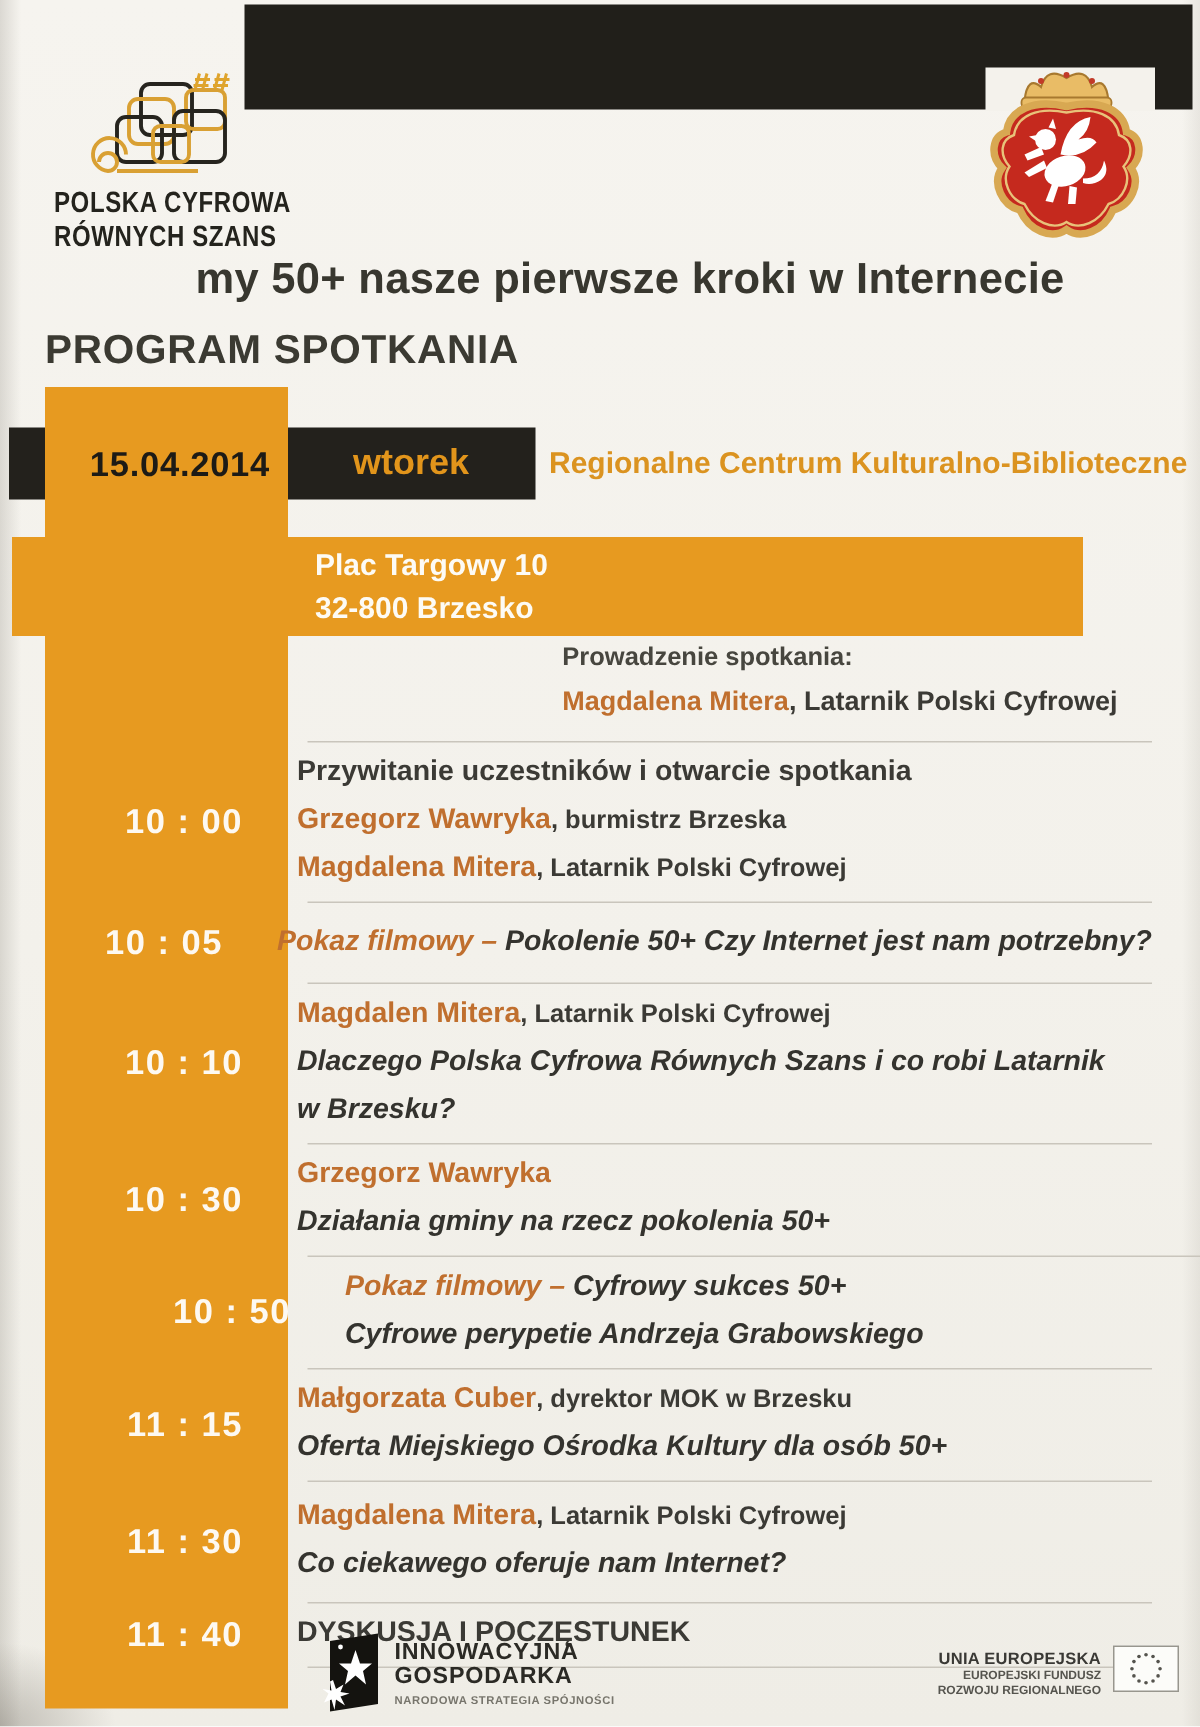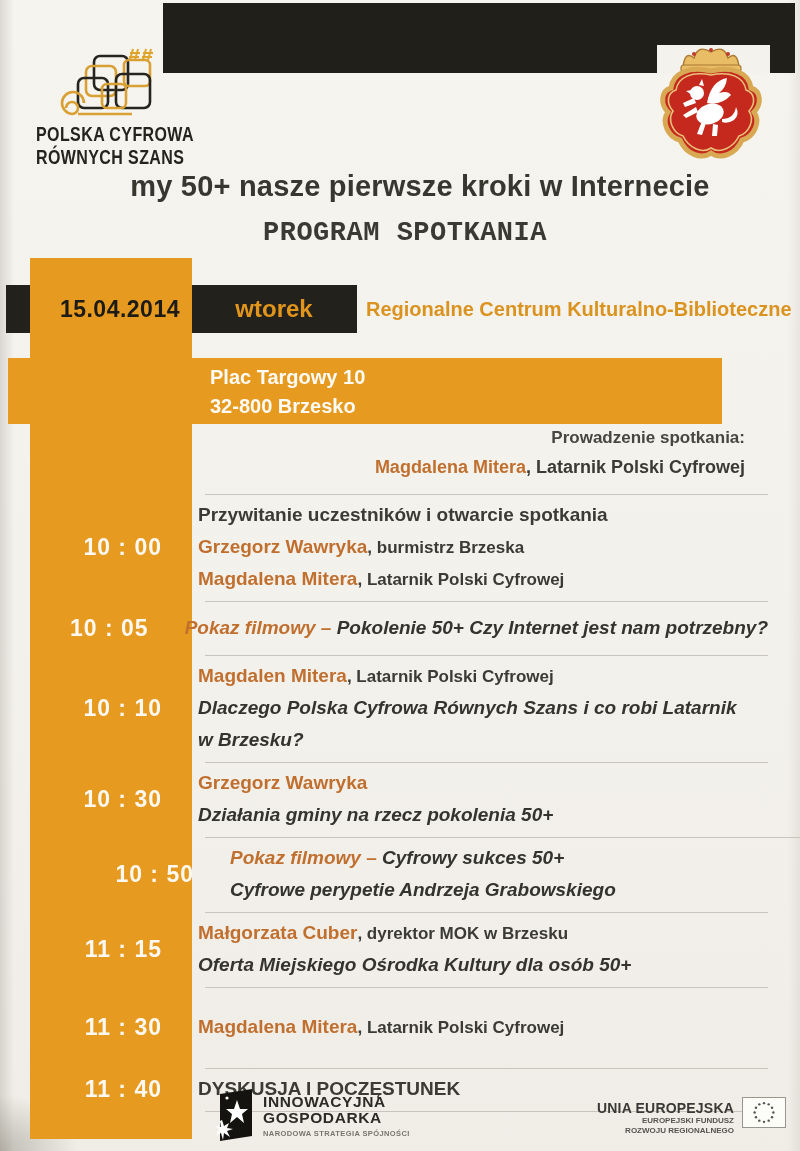--- a/index.html
+++ b/index.html
@@ -17,37 +17,37 @@
   .top-bar{left:163px;top:3px;width:632px;height:70px;background:#211f1a;}
   .crest-notch{left:657px;top:45px;width:113px;height:29px;background:#f4f2ec;}
   .crest{left:651px;top:41px;width:120px;height:124px;}
   
   .pcrs{left:36px;top:46px;width:190px;}
   .pcrs-text{margin-top:2px;color:#24231d;font-weight:600;font-size:19.5px;line-height:21px;
     transform:scaleX(.82);transform-origin:left top;white-space:nowrap;letter-spacing:.5px;}
   
   .title-main{left:45px;top:170px;width:750px;text-align:center;color:#38372f;
     font-size:29px;font-weight:800;letter-spacing:.2px;}
-  .title-sub{left:30px;top:218px;width:750px;text-align:center;color:#3b3a32;
-    font-size:27px;font-weight:800;letter-spacing:.5px;font-family:Liberation Mono, monospace;}
+  .title-sub{left:30px;top:218px;width:750px;color:#3b3a32;
+    font-size:27px;font-weight:800;letter-spacing:.5px;}
   
   .date-bar{left:6px;top:285px;width:351px;height:48px;background:#23211c;}
   .orange-col{left:30px;top:258px;width:162px;height:881px;background:#e79a20;}
   .date-label{left:30px;top:285px;width:162px;height:48px;display:flex;align-items:center;
     justify-content:flex-end;padding-right:12px;box-sizing:border-box;color:#1d1b16;
     font-size:23px;font-weight:800;letter-spacing:.5px;}
   .day-label{left:192px;top:285px;width:164px;height:48px;display:flex;align-items:center;
     justify-content:center;color:#e2951b;font-size:24px;font-weight:800;}
   .venue-label{left:366px;top:285px;height:48px;display:flex;align-items:center;
     color:#db9320;font-size:20px;font-weight:800;}
   .addr-band{left:8px;top:358px;width:714px;height:66px;background:#e79a20;
     box-sizing:border-box;padding-left:202px;display:flex;flex-direction:column;
     justify-content:center;gap:9px;}
   .addr-line{color:#fdfbf5;font-size:20px;font-weight:800;line-height:20px;}
-  .host-block{top:428px;right:55px;text-align:right;}
+  .host-block{top:428px;right:55px;}
   .host-label{color:#47463f;font-size:17px;font-weight:700;}
   .host-line{margin-top:9px;font-size:18px;font-weight:700;}
   .host-name{color:#c06f2e;}
   .host-rest{color:#3b3a35;}
   
   .schedule{left:0;top:494px;width:768px;}
   .srow{position:relative;display:flex;width:100%;}
   .srow::before{content:"";position:absolute;top:0;left:205px;right:0;height:1px;background:#c9c5bc;}
   .schedule::after{content:"";display:block;position:relative;left:205px;width:563px;height:1px;background:#c9c5bc;}
   .srow:nth-child(1){min-height:107px;}
@@ -67,21 +67,21 @@
   .seg-dark-sm{color:#3b3a35;font-weight:800;font-size:17px;}
   .seg-accent{color:#c06f2e;font-weight:800;font-size:19px;}
   .seg-accent-italic{color:#c06f2e;font-weight:800;font-style:italic;font-size:19px;}
   .seg-dark-italic{color:#34332e;font-weight:800;font-style:italic;font-size:19px;}
   
   .footer-ig{left:215px;top:1088px;display:flex;align-items:center;gap:10px;}
   .ig-title{color:#2b2a25;font-size:15.5px;font-weight:800;line-height:16px;letter-spacing:.6px;}
   .ig-sub{color:#77756c;font-size:7.5px;font-weight:600;letter-spacing:.4px;margin-top:3px;}
   .footer-eu{top:1097px;right:14px;display:flex;align-items:flex-start;gap:8px;}
   .eu-text{text-align:right;margin-top:3px;}
-  .eu-title{color:#3a3935;font-size:14px;font-weight:800;letter-spacing:.2px;}
+  .eu-title{color:#3a3935;font-size:11px;font-weight:800;letter-spacing:.2px;}
   .eu-sub{color:#55544e;font-size:8px;font-weight:600;line-height:9.5px;}
   .eu-flag{width:44px;height:31px;background:#fcfcf9;border:1px solid #98968e;box-sizing:border-box;}
 </style>
 </head>
 <body>
 
 <div class="page">
 
   <div class="abs top-bar"></div>
   <div class="abs crest-notch"></div>
@@ -191,20 +191,21 @@
         <div class="stime">11 : 15</div>
         <div class="scontent">
           <div class="sline"><span class="seg-accent">Małgorzata Cuber</span><span class="seg-dark-sm">, dyrektor MOK w Brzesku</span></div>
           <div class="sline"><span class="seg-dark-italic">Oferta Miejskiego Ośrodka Kultury dla osób 50+</span></div>
         </div>
       </div>
       <div class="srow">
         <div class="stime">11 : 30</div>
         <div class="scontent">
           <div class="sline"><span class="seg-accent">Magdalena Mitera</span><span class="seg-dark-sm">, Latarnik Polski Cyfrowej</span></div>
+          <div class="sline"><span class="seg-dark-italic">Co ciekawego oferuje nam Internet?</span></div>
         </div>
       </div>
       <div class="srow">
         <div class="stime">11 : 40</div>
         <div class="scontent">
           <div class="sline"><span class="seg-dark">DYSKUSJA I POCZĘSTUNEK</span></div>
         </div>
       </div>
     </div>
 

